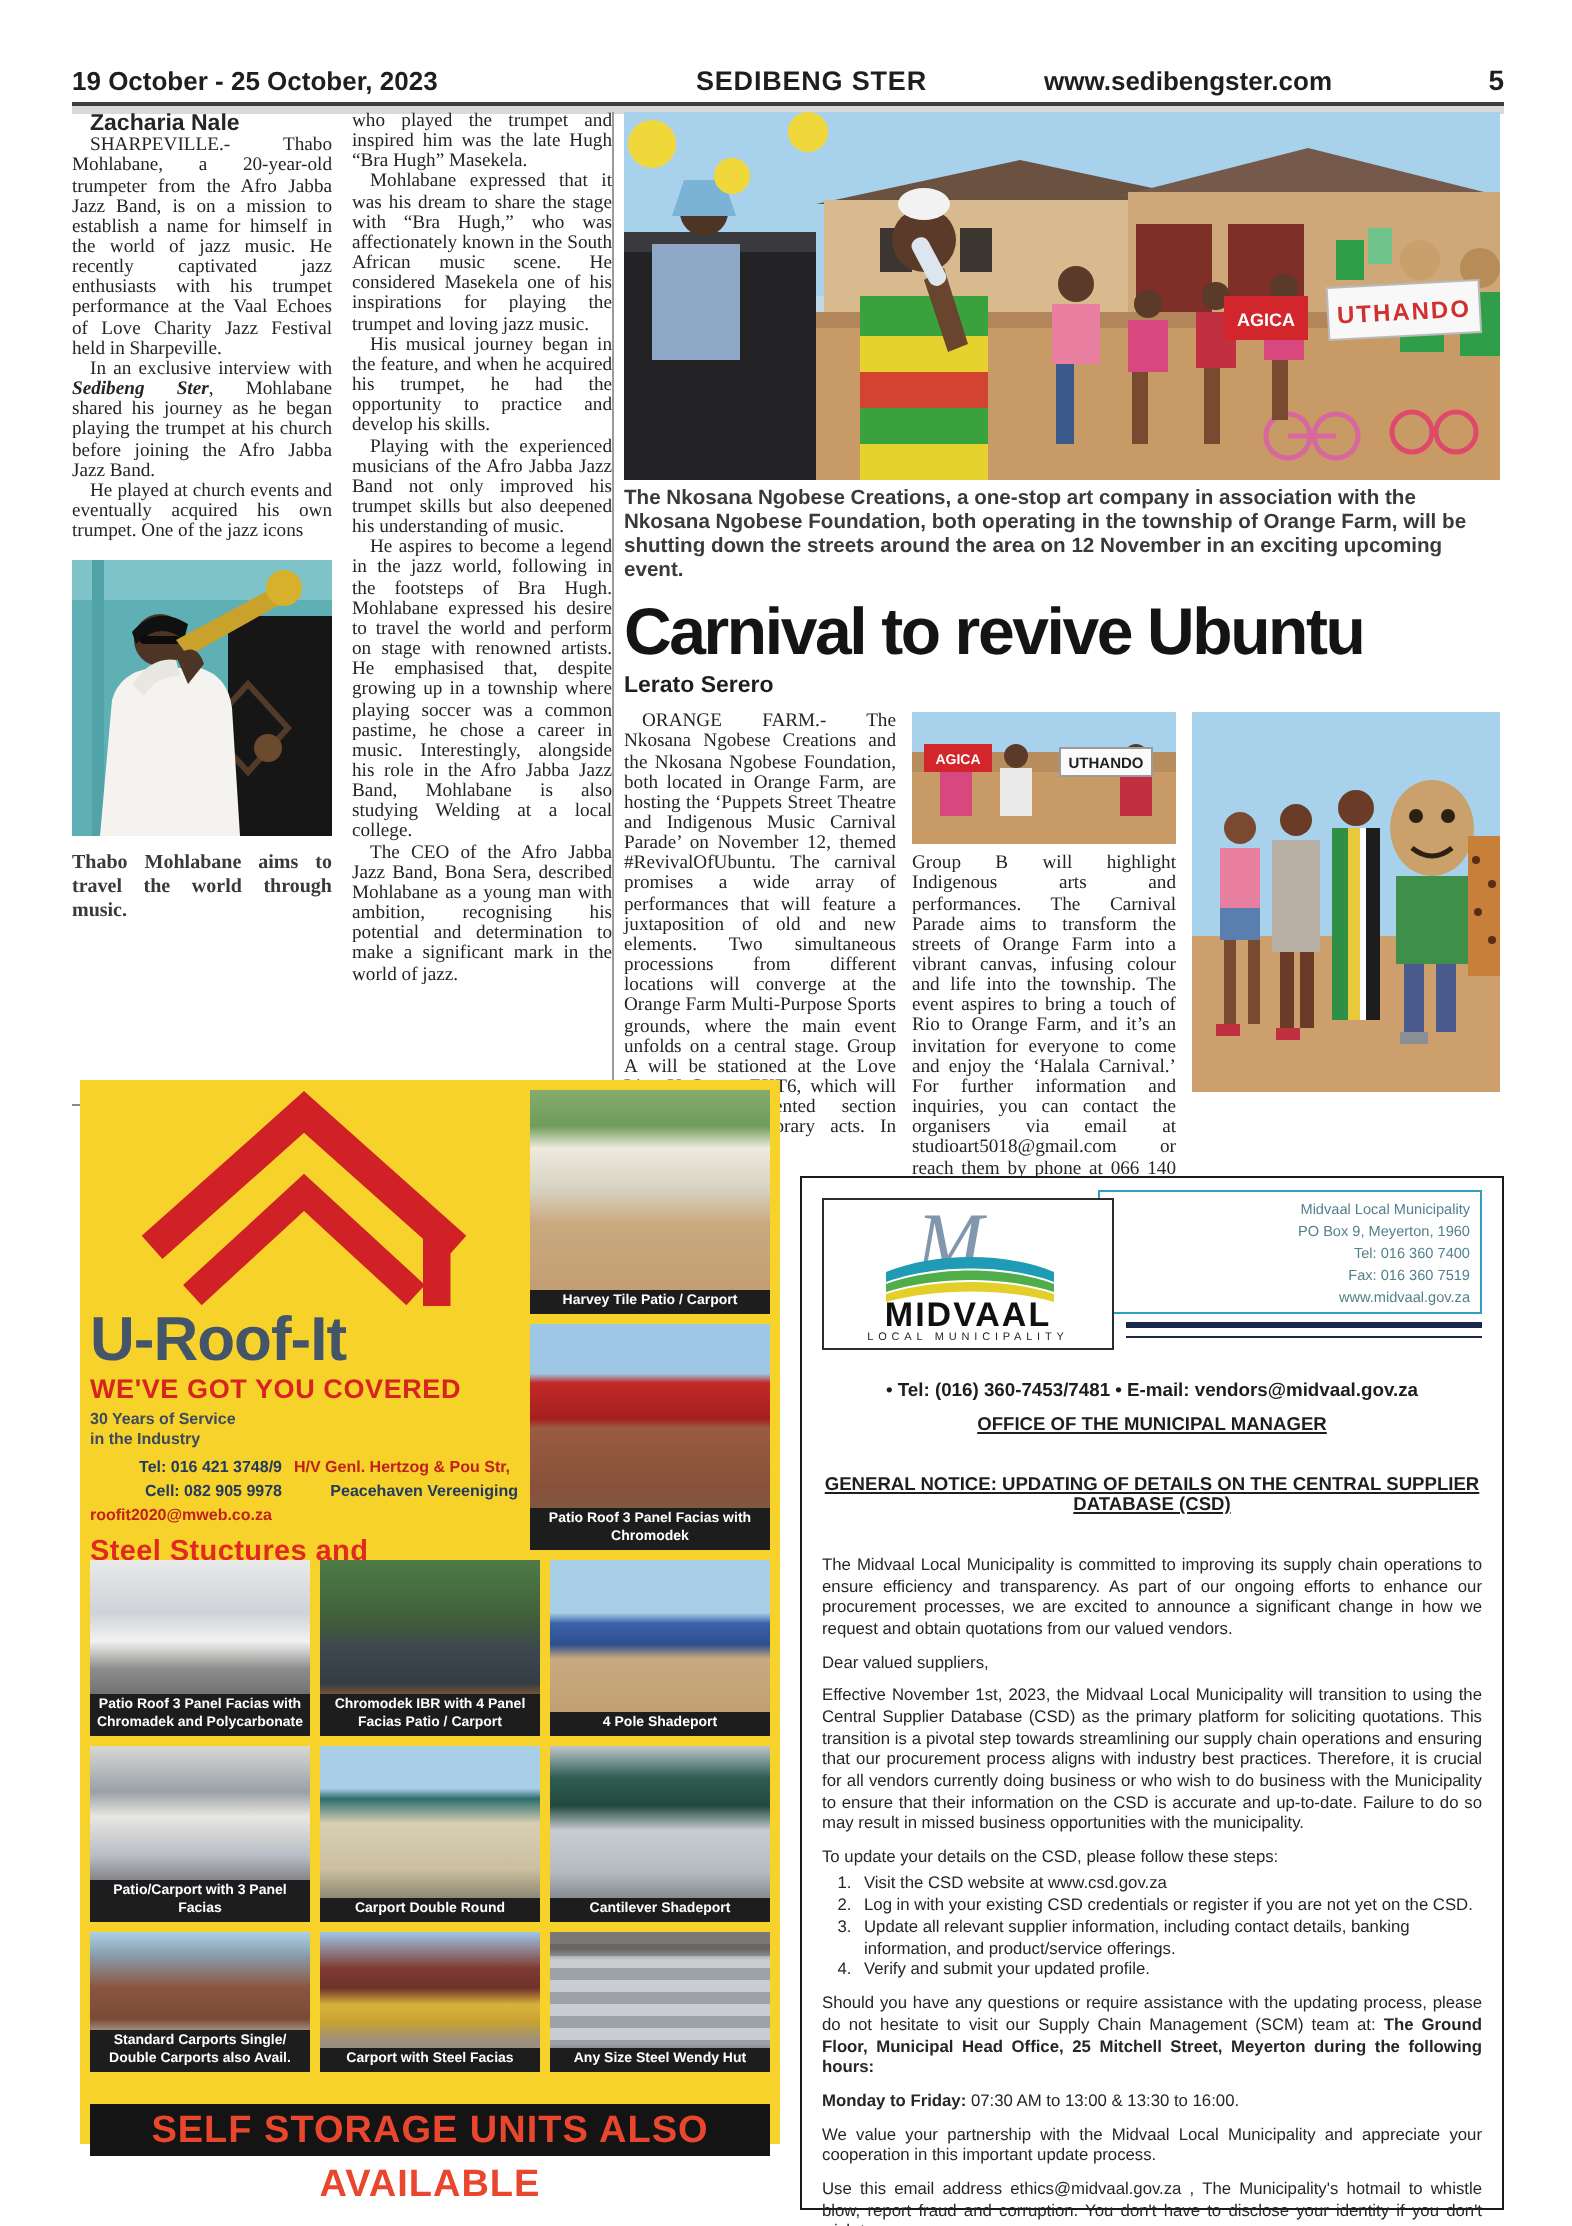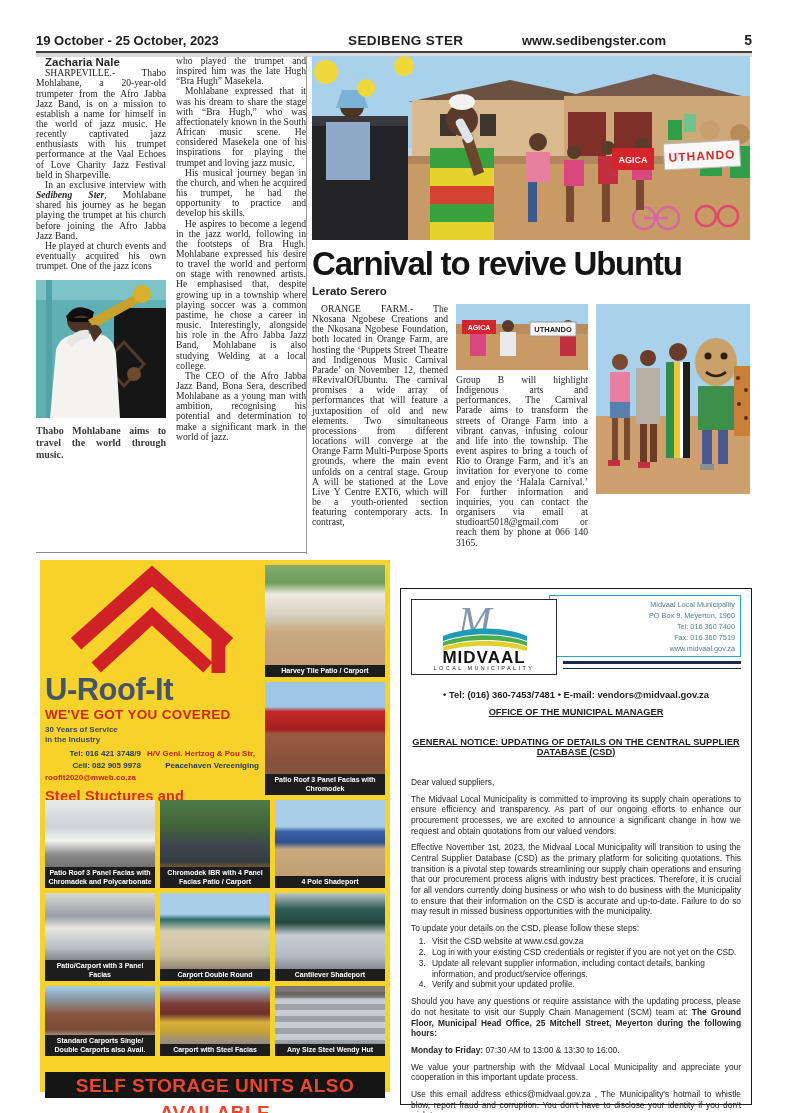--- a/index.html
+++ b/index.html
@@ -31,21 +31,21 @@
   
   .a2{position:absolute;left:312px;top:56px;width:438px;}
   .a2-photo{width:438px;height:184px;display:block;}
   .a2-cap{font-weight:bold;font-size:10.3px;line-height:1.17;color:#3a3a3a;margin-top:4px;}
   .a2 h1{margin:7px 0 5px;font-size:33px;line-height:1;letter-spacing:-1.2px;white-space:nowrap;color:#141414;}
   .a2-cols{display:flex;gap:8px;}
   .a2c1{width:136px;} .a2c2{width:132px;} .a2c3{width:154px;}
   .a2c2-photo{width:132px;height:66px;margin-bottom:5px;display:block;}
   .a2c3-photo{width:154px;height:190px;display:block;}
   
-  .ra{position:absolute;left:40px;top:560px;width:350px;height:532px;background:#f7d22b;
+  .ra{position:absolute;left:40px;top:540px;width:350px;height:532px;background:#f7d22b;
       padding:5px;box-sizing:border-box;}
   .ra-top{display:flex;gap:6px;height:230px;}
   .ra-left{width:214px;position:relative;}
   .ra-logo{display:block;margin:0 auto;}
   .ra-brand{font-size:31px;font-weight:bold;color:#44556a;letter-spacing:-.5px;line-height:1;margin:1px 0 2px;}
   .ra-tag{font-size:13.5px;font-weight:bold;color:#d6251f;letter-spacing:.3px;}
   .ra-years{font-size:8px;font-weight:bold;color:#3c4a5a;line-height:1.25;margin:3px 14px 3px 0;}
   .ra-contact{display:flex;gap:6px;font-size:8px;font-weight:bold;line-height:1.5;}
   .ra-cl{width:96px;} .ra-cr{width:112px;}
   .navy{color:#233a5e;text-align:right;} .redtx{color:#c1201c;}
@@ -122,21 +122,22 @@
           <polygon points="52,40 104,12 108,20 58,48" fill="#c9a22c"></polygon>
           <circle cx="106" cy="14" r="9" fill="#d8b12c"></circle>
           <path d="M52,48 Q62,40 66,52 L58,62 Z" fill="#4d3526"></path>
           <path d="M30,62 Q40,48 52,50 L54,58 Q42,58 36,68 Z" fill="#e9e7e1"></path>
         </svg>
         <div class="photocap">Thabo Mohlabane aims to travel the world through music.</div>
       </div>
       <div class="a1col serifcol">
         <p class="noind">who played the trumpet and inspired him was the late Hugh “Bra Hugh” Masekela.</p>
         <p>Mohlabane expressed that it was his dream to share the stage with “Bra Hugh,” who was affectionately known in the South African music scene. He considered Masekela one of his inspirations for playing the trumpet and loving jazz music.</p>
-        <p>His musical journey began in the church, and when he acquired his trumpet, he had the opportunity to practice and develop his skills.</p>
+        <p>His musical journey began in the feature, and when he acquired his trumpet, he had the opportunity to practice and develop his skills.</p>
+        <p>Playing with the experienced musicians of the Afro Jabba Jazz Band not only improved his trumpet skills but also deepened his understanding of music.</p>
         <p>He aspires to become a legend in the jazz world, following in the footsteps of Bra Hugh. Mohlabane expressed his desire to travel the world and perform on stage with renowned artists. He emphasised that, despite growing up in a township where playing soccer was a common pastime, he chose a career in music. Interestingly, alongside his role in the Afro Jabba Jazz Band, Mohlabane is also studying Welding at a local college.</p>
         <p>The CEO of the Afro Jabba Jazz Band, Bona Sera, described Mohlabane as a young man with ambition, recognising his potential and determination to make a significant mark in the world of jazz.</p>
       </div>
     </div>
   </div>
 
   <div class="vrule"></div>
   <div class="rule-left"></div>
 
   <div class="a2">
@@ -193,20 +194,21 @@
       <circle cx="332" cy="162" r="11" fill="none" stroke="#d867a0" stroke-width="2.5"></circle>
       <circle cx="356" cy="162" r="11" fill="none" stroke="#d867a0" stroke-width="2.5"></circle>
       <line x1="332" y1="162" x2="356" y2="162" stroke="#d867a0" stroke-width="2.5"></line>
       <circle cx="394" cy="160" r="10" fill="none" stroke="#e04a6a" stroke-width="2.5"></circle>
       <circle cx="416" cy="160" r="10" fill="none" stroke="#e04a6a" stroke-width="2.5"></circle>
       <rect x="216" y="126" width="9" height="40" fill="#3a5a8c"></rect>
       <rect x="254" y="130" width="8" height="36" fill="#7a4a30"></rect>
       <rect x="290" y="128" width="8" height="38" fill="#7a4a30"></rect>
       <rect x="324" y="124" width="8" height="30" fill="#7a4a30"></rect>
     </svg>
+    <div class="a2-cap">The Nkosana Ngobese Creations, a one-stop art company in association with the Nkosana Ngobese Foundation, both operating in the township of Orange Farm, will be shutting down the streets around the area on 12 November in an exciting upcoming event.</div>
     <h1>Carnival to revive Ubuntu</h1>
     <div class="byline">Lerato Serero</div>
     <div class="a2-cols">
       <div class="a2c1 serifcol">
         <p>ORANGE FARM.- The Nkosana Ngobese Creations and the Nkosana Ngobese Foundation, both located in Orange Farm, are hosting the ‘Puppets Street Theatre and Indigenous Music Carnival Parade’ on November 12, themed #RevivalOfUbuntu. The carnival promises a wide array of performances that will feature a juxtaposition of old and new elements. Two simultaneous processions from different locations will converge at the Orange Farm Multi-Purpose Sports grounds, where the main event unfolds on a central stage. Group A will be stationed at the Love Live Y Centre EXT6, which will be a youth-oriented section featuring contemporary acts. In contrast,</p>
       </div>
       <div class="a2c2">
         <svg class="a2c2-photo" viewBox="0 0 132 66" preserveAspectRatio="none">
           <rect width="132" height="66" class="sky"></rect>
           <rect y="20" width="132" height="12" fill="#b78d5e"></rect>
@@ -352,22 +354,22 @@
           <text x="71" y="70" font-family="Liberation Sans, sans-serif" font-size="5.5" letter-spacing="2.4" fill="#222" text-anchor="middle">LOCAL MUNICIPALITY</text>
         </svg>
       </div>
       <div class="mv-line1"></div>
       <div class="mv-line2"></div>
     </div>
     <div class="mv-contact">• Tel: (016) 360-7453/7481 • E-mail: vendors@midvaal.gov.za</div>
     <div class="mv-office">OFFICE OF THE MUNICIPAL MANAGER</div>
     <div class="mv-title">GENERAL NOTICE: UPDATING OF DETAILS ON THE CENTRAL SUPPLIER DATABASE (CSD)</div>
     <div class="mv-body">
+      <p>The Midvaal Local Municipality is committed to improving its supply chain operations to ensure efficiency and transparency. As part of our ongoing efforts to enhance our procurement processes, we are excited to announce a significant change in how we request and obtain quotations from our valued vendors.</p>
       <p>Dear valued suppliers,</p>
-      <p>The Midvaal Local Municipality is committed to improving its supply chain operations to ensure efficiency and transparency. As part of our ongoing efforts to enhance our procurement processes, we are excited to announce a significant change in how we request and obtain quotations from our valued vendors.</p>
       <p>Effective November 1st, 2023, the Midvaal Local Municipality will transition to using the Central Supplier Database (CSD) as the primary platform for soliciting quotations. This transition is a pivotal step towards streamlining our supply chain operations and ensuring that our procurement process aligns with industry best practices. Therefore, it is crucial for all vendors currently doing business or who wish to do business with the Municipality to ensure that their information on the CSD is accurate and up-to-date. Failure to do so may result in missed business opportunities with the municipality.</p>
       <p style="margin-bottom:2px">To update your details on the CSD, please follow these steps:</p>
       <ol>
         <li>Visit the CSD website at www.csd.gov.za</li>
         <li>Log in with your existing CSD credentials or register if you are not yet on the CSD.</li>
         <li>Update all relevant supplier information, including contact details, banking information, and product/service offerings.</li>
         <li>Verify and submit your updated profile.</li>
       </ol>
       <p><span>Should you have any questions or require assistance with the updating process, please do not hesitate to visit our Supply Chain Management (SCM) team at: </span><b>The Ground Floor, Municipal Head Office, 25 Mitchell Street, Meyerton during the following hours:</b></p>
       <p><b>Monday to Friday:</b><span> 07:30 AM to 13:00 &amp; 13:30 to 16:00.</span></p>

